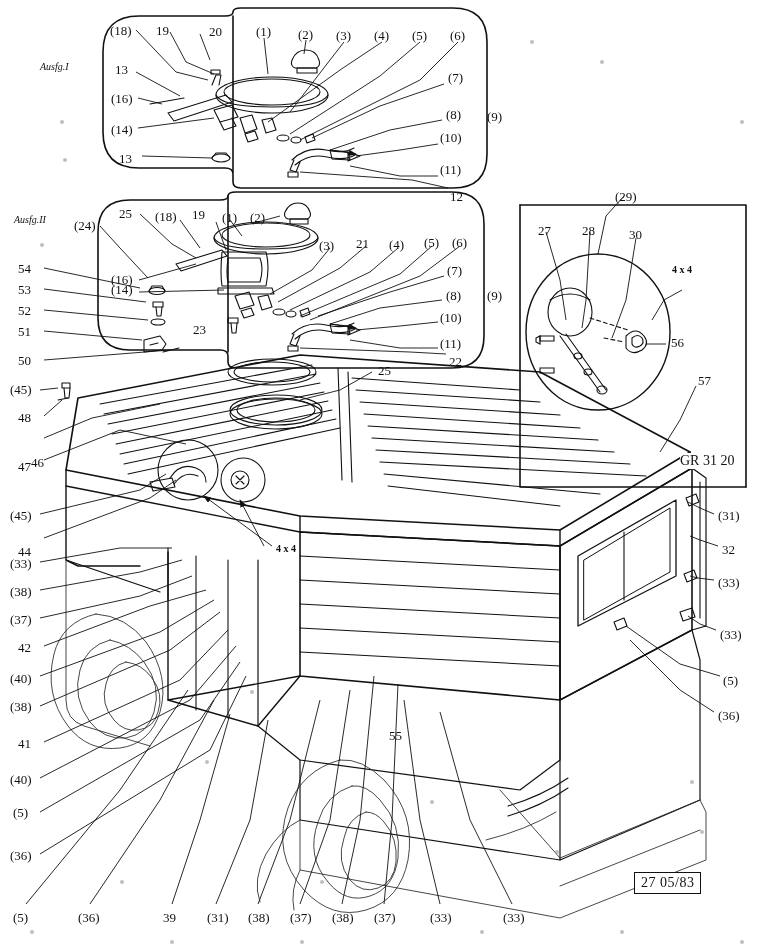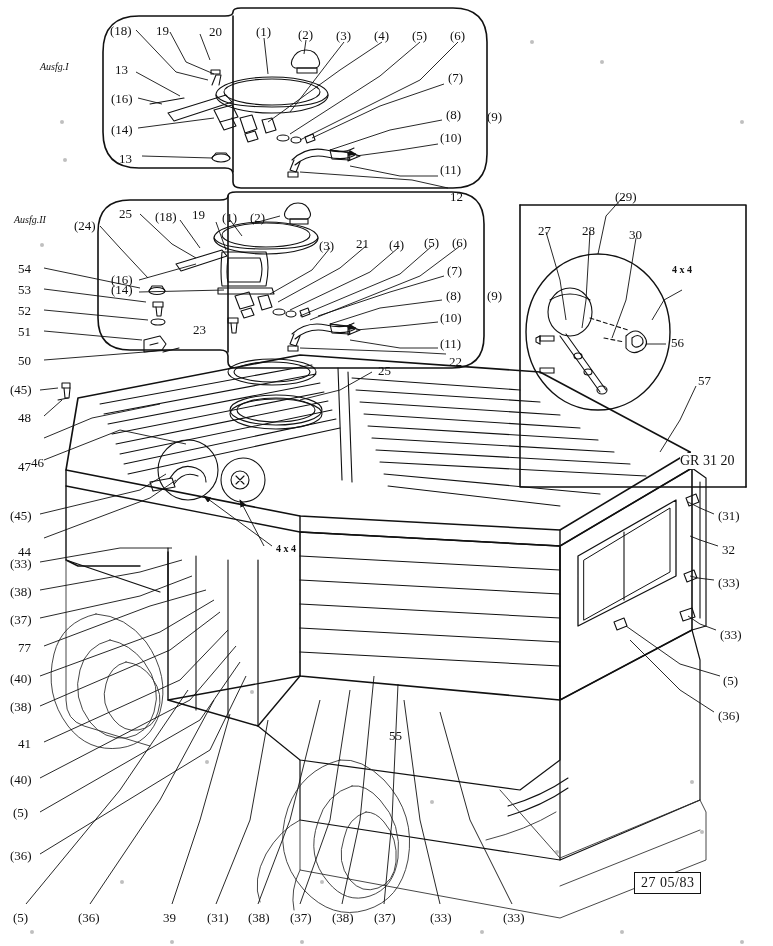--- a/index.html
+++ b/index.html
@@ -473,21 +473,21 @@
       <div class="lbl" style="left: 449px; top: 355px;">22</div>
       <div class="lbl" style="left: 18px; top: 262px;">54</div>
       <div class="lbl" style="left: 18px; top: 283px;">53</div>
       <div class="lbl" style="left: 18px; top: 304px;">52</div>
       <div class="lbl" style="left: 18px; top: 325px;">51</div>
       <div class="lbl" style="left: 18px; top: 354px;">50</div>
       <div class="lbl" style="left: 18px; top: 411px;">48</div>
       <div class="lbl" style="left: 18px; top: 460px;">47</div>
       <div class="lbl" style="left: 18px; top: 456px; margin-left: 13px;">46</div>
       <div class="lbl" style="left: 18px; top: 533px; margin-top: 12px;">44</div>
-      <div class="lbl" style="left: 18px; top: 641px;">77</div>
+      <div class="lbl" style="left: 18px; top: 641px;">42</div>
       <div class="lbl" style="left: 18px; top: 737px;">41</div>
       <div class="lbl" style="left: 163px; top: 911px;">39</div>
       <div class="lbl" style="left: 389px; top: 729px;">55</div>
       <div class="lbl" style="left: 378px; top: 364px;">25</div>
       <div class="lbl" style="left: 698px; top: 374px;">57</div>
       <div class="lbl" style="left: 671px; top: 336px;">56</div>
       <div class="lbl" style="left: 538px; top: 224px;">27</div>
       <div class="lbl" style="left: 582px; top: 224px;">28</div>
       <div class="lbl" style="left: 629px; top: 228px;">30</div>
       <div class="lbl" style="left: 722px; top: 543px;">32</div>

